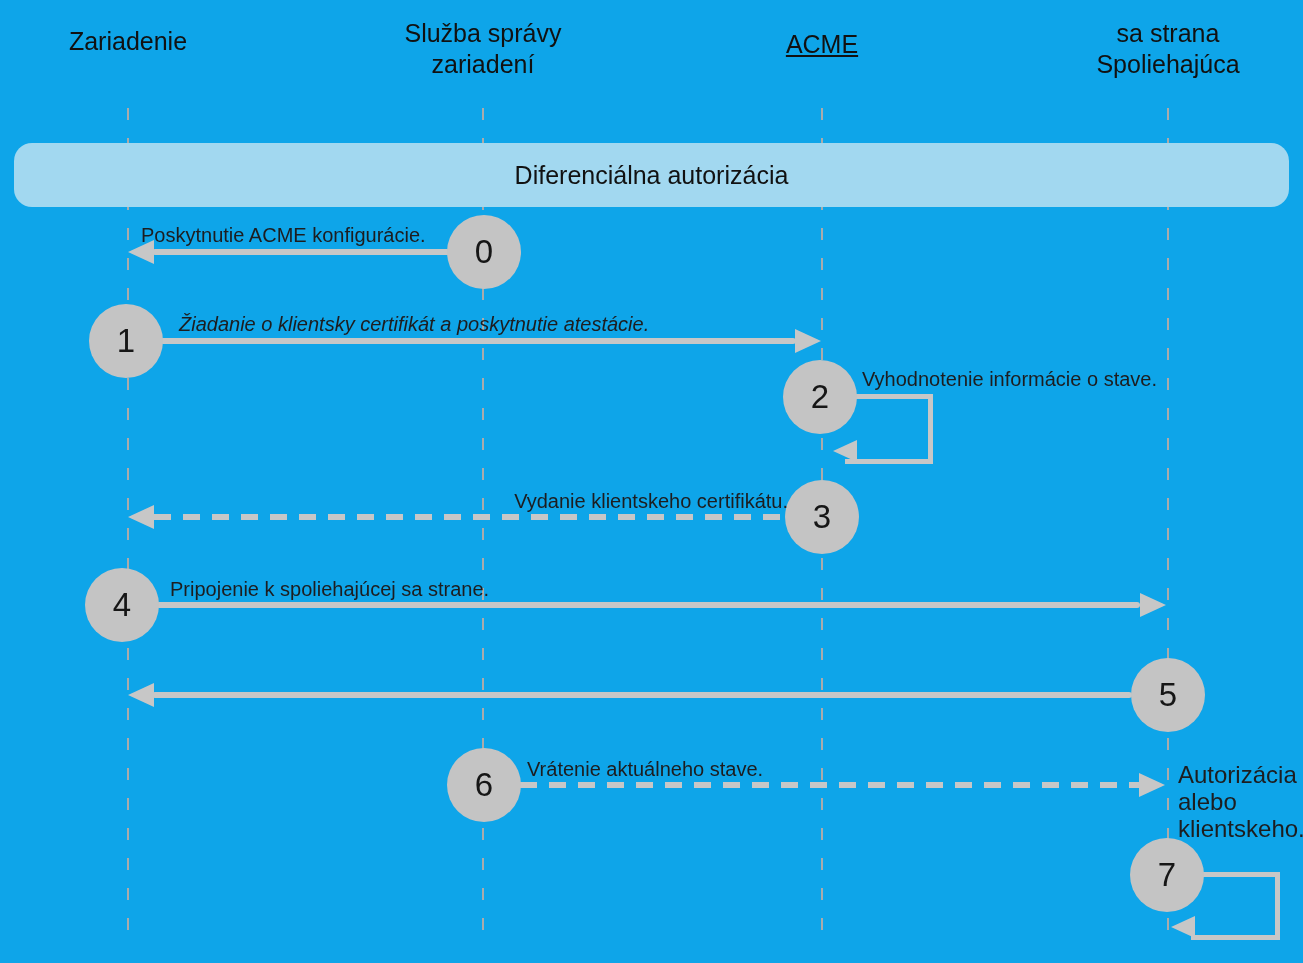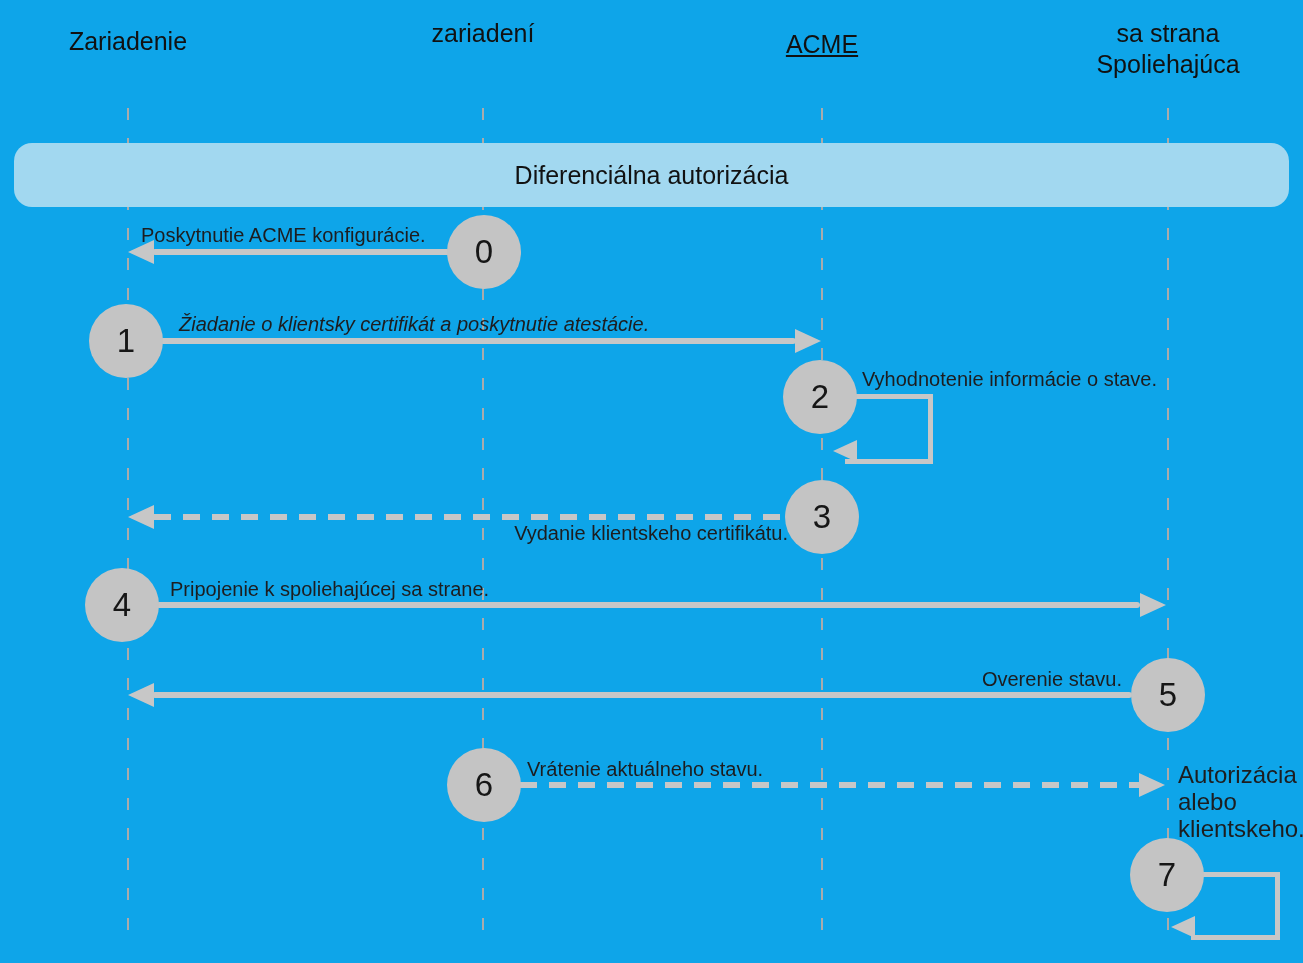--- a/index.html
+++ b/index.html
@@ -103,20 +103,21 @@
 </style>
 </head>
 <body>
 
 <div id="canvas">
 
   <div class="actor" style="left:-2px;top:26px;">
     <span>Zariadenie</span>
   </div>
   <div class="actor" style="left:353px;top:18px;">
+    <span>Služba správy</span>
     <span>zariadení</span>
   </div>
   <div class="actor" style="left:692px;top:29px;text-decoration:underline;">
     <span>ACME</span>
   </div>
   <div class="actor" style="left:1038px;top:18px;">
     <span>sa strana</span>
     <span>Spoliehajúca</span>
   </div>
 
@@ -143,45 +144,44 @@
   <div class="aline" style="left:160px;top:338px;width:636px;"></div>
   <div class="head right" style="left:795px;top:329px;"></div>
 
   <div class="msg" style="left:862px;top:367px;">Vyhodnotenie informácie o stave.</div>
   <div class="loop" style="left:845px;top:394px;width:83px;height:60px;"></div>
   <div class="loophead" style="left:833px;top:440px;"></div>
   <div class="badge" style="left:783px;top:360px;">
     <span>2</span>
   </div>
 
-  <div class="msg r" style="left:482px;top:489px;width:306px;margin-top:32px;">Vydanie klientskeho certifikátu.</div>
+  <div class="msg r" style="left:482px;top:489px;width:306px;">Vydanie klientskeho certifikátu.</div>
   <div class="head left" style="left:128px;top:505px;"></div>
   <div class="aline dashed" style="left:154px;top:514px;width:632px;"></div>
   <div class="badge" style="left:785px;top:480px;">
     <span>3</span>
   </div>
 
   <div class="badge" style="left:85px;top:568px;">
     <span>4</span>
   </div>
   <div class="msg" style="left:170px;top:577px;">Pripojenie k spoliehajúcej sa strane.</div>
   <div class="aline" style="left:156px;top:602px;width:984px;"></div>
   <div class="head right" style="left:1140px;top:593px;"></div>
 
-  <div class="msg r" style="left:820px;top:667px;width:302px;">Overenie stavu.</div>
   <div class="head left" style="left:128px;top:683px;"></div>
   <div class="aline" style="left:152px;top:692px;width:980px;"></div>
   <div class="badge" style="left:1131px;top:658px;">
     <span>5</span>
   </div>
 
   <div class="badge" style="left:447px;top:748px;">
     <span>6</span>
   </div>
-  <div class="msg" style="left:527px;top:757px;">Vrátenie aktuálneho stavu.</div>
+  <div class="msg" style="left:527px;top:757px;">Vrátenie aktuálneho stave.</div>
   <div class="aline dashed" style="left:520px;top:782px;width:620px;"></div>
   <div class="head right" style="left:1139px;top:773px;"></div>
 
   <div class="note" style="left:1178px;top:761px;">
     <span>Autorizácia</span>
     <span>alebo</span>
     <span>klientskeho.</span>
   </div>
 
   <div class="loop" style="left:1191px;top:872px;width:84px;height:58px;"></div>

